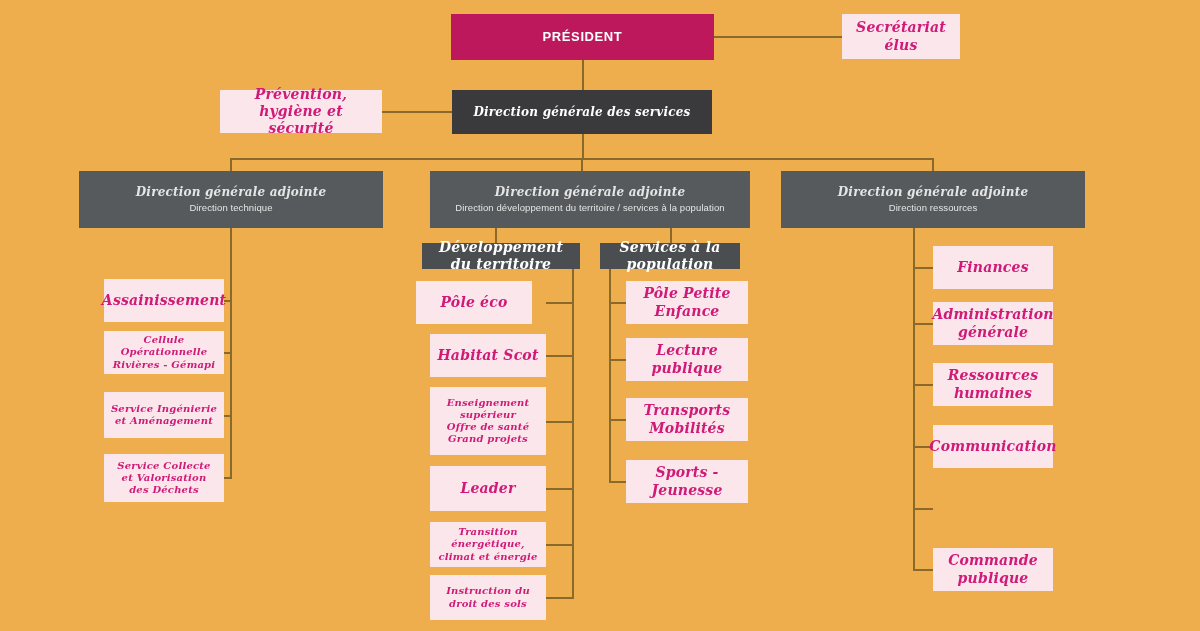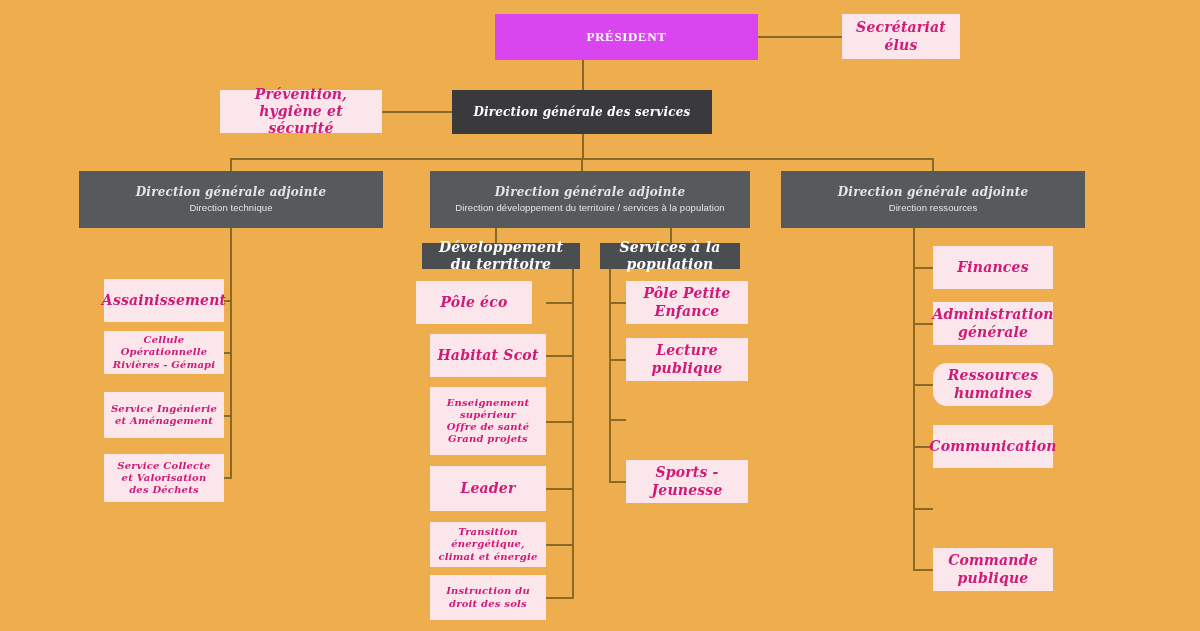--- a/index.html
+++ b/index.html
@@ -28,27 +28,26 @@
     align-items: center;
     justify-content: center;
     text-align: center;
     line-height: 1.22;
     padding: 4px 6px;
     z-index: 2;
   }
 
   
   .node.president {
-    background: #d946ef;
+    background: #be185d;
     color: #ffffff;
-    font-family: Liberation Serif, serif;
+    font-family: Liberation Sans, sans-serif;
     font-weight: bold;
     font-size: 13px;
     letter-spacing: 0.6px;
-    margin-left: 44px;
   }
 
   
   .node.dark {
     background: #3a3a3c;
     color: #ffffff;
   }
   .node.grey {
     background: #575a5c;
     color: #e5e5e5;
@@ -204,31 +203,34 @@
   <div class="node leaf" style="left:430px; top:575px; width:116px; height:45px;">
     <span class="script xs">Instruction du droit des sols</span>
   </div>
 
   <div class="node leaf" style="left:626px; top:281px; width:122px; height:43px;">
     <span class="script sm">Pôle Petite Enfance</span>
   </div>
   <div class="node leaf" style="left:626px; top:338px; width:122px; height:43px;">
     <span class="script sm">Lecture publique</span>
   </div>
+  <div class="node leaf" style="left:626px; top:398px; width:122px; height:43px;">
+    <span class="script sm">Transports Mobilités</span>
+  </div>
   <div class="node leaf" style="left:626px; top:460px; width:122px; height:43px;">
     <span class="script sm">Sports - Jeunesse</span>
   </div>
 
   <div class="node leaf" style="left:933px; top:246px; width:120px; height:43px;">
     <span class="script sm">Finances</span>
   </div>
   <div class="node leaf" style="left:933px; top:302px; width:120px; height:43px;">
     <span class="script sm">Administration générale</span>
   </div>
-  <div class="node leaf" style="left:933px; top:363px; width:120px; height:43px;border-radius:14px;">
+  <div class="node leaf" style="left:933px; top:363px; width:120px; height:43px;">
     <span class="script sm">Ressources humaines</span>
   </div>
   <div class="node leaf" style="left:933px; top:425px; width:120px; height:43px;">
     <span class="script sm">Communication</span>
   </div>
   <div class="node leaf" style="left:933px; top:548px; width:120px; height:43px;">
     <span class="script sm">Commande publique</span>
   </div>
 
 </div>

